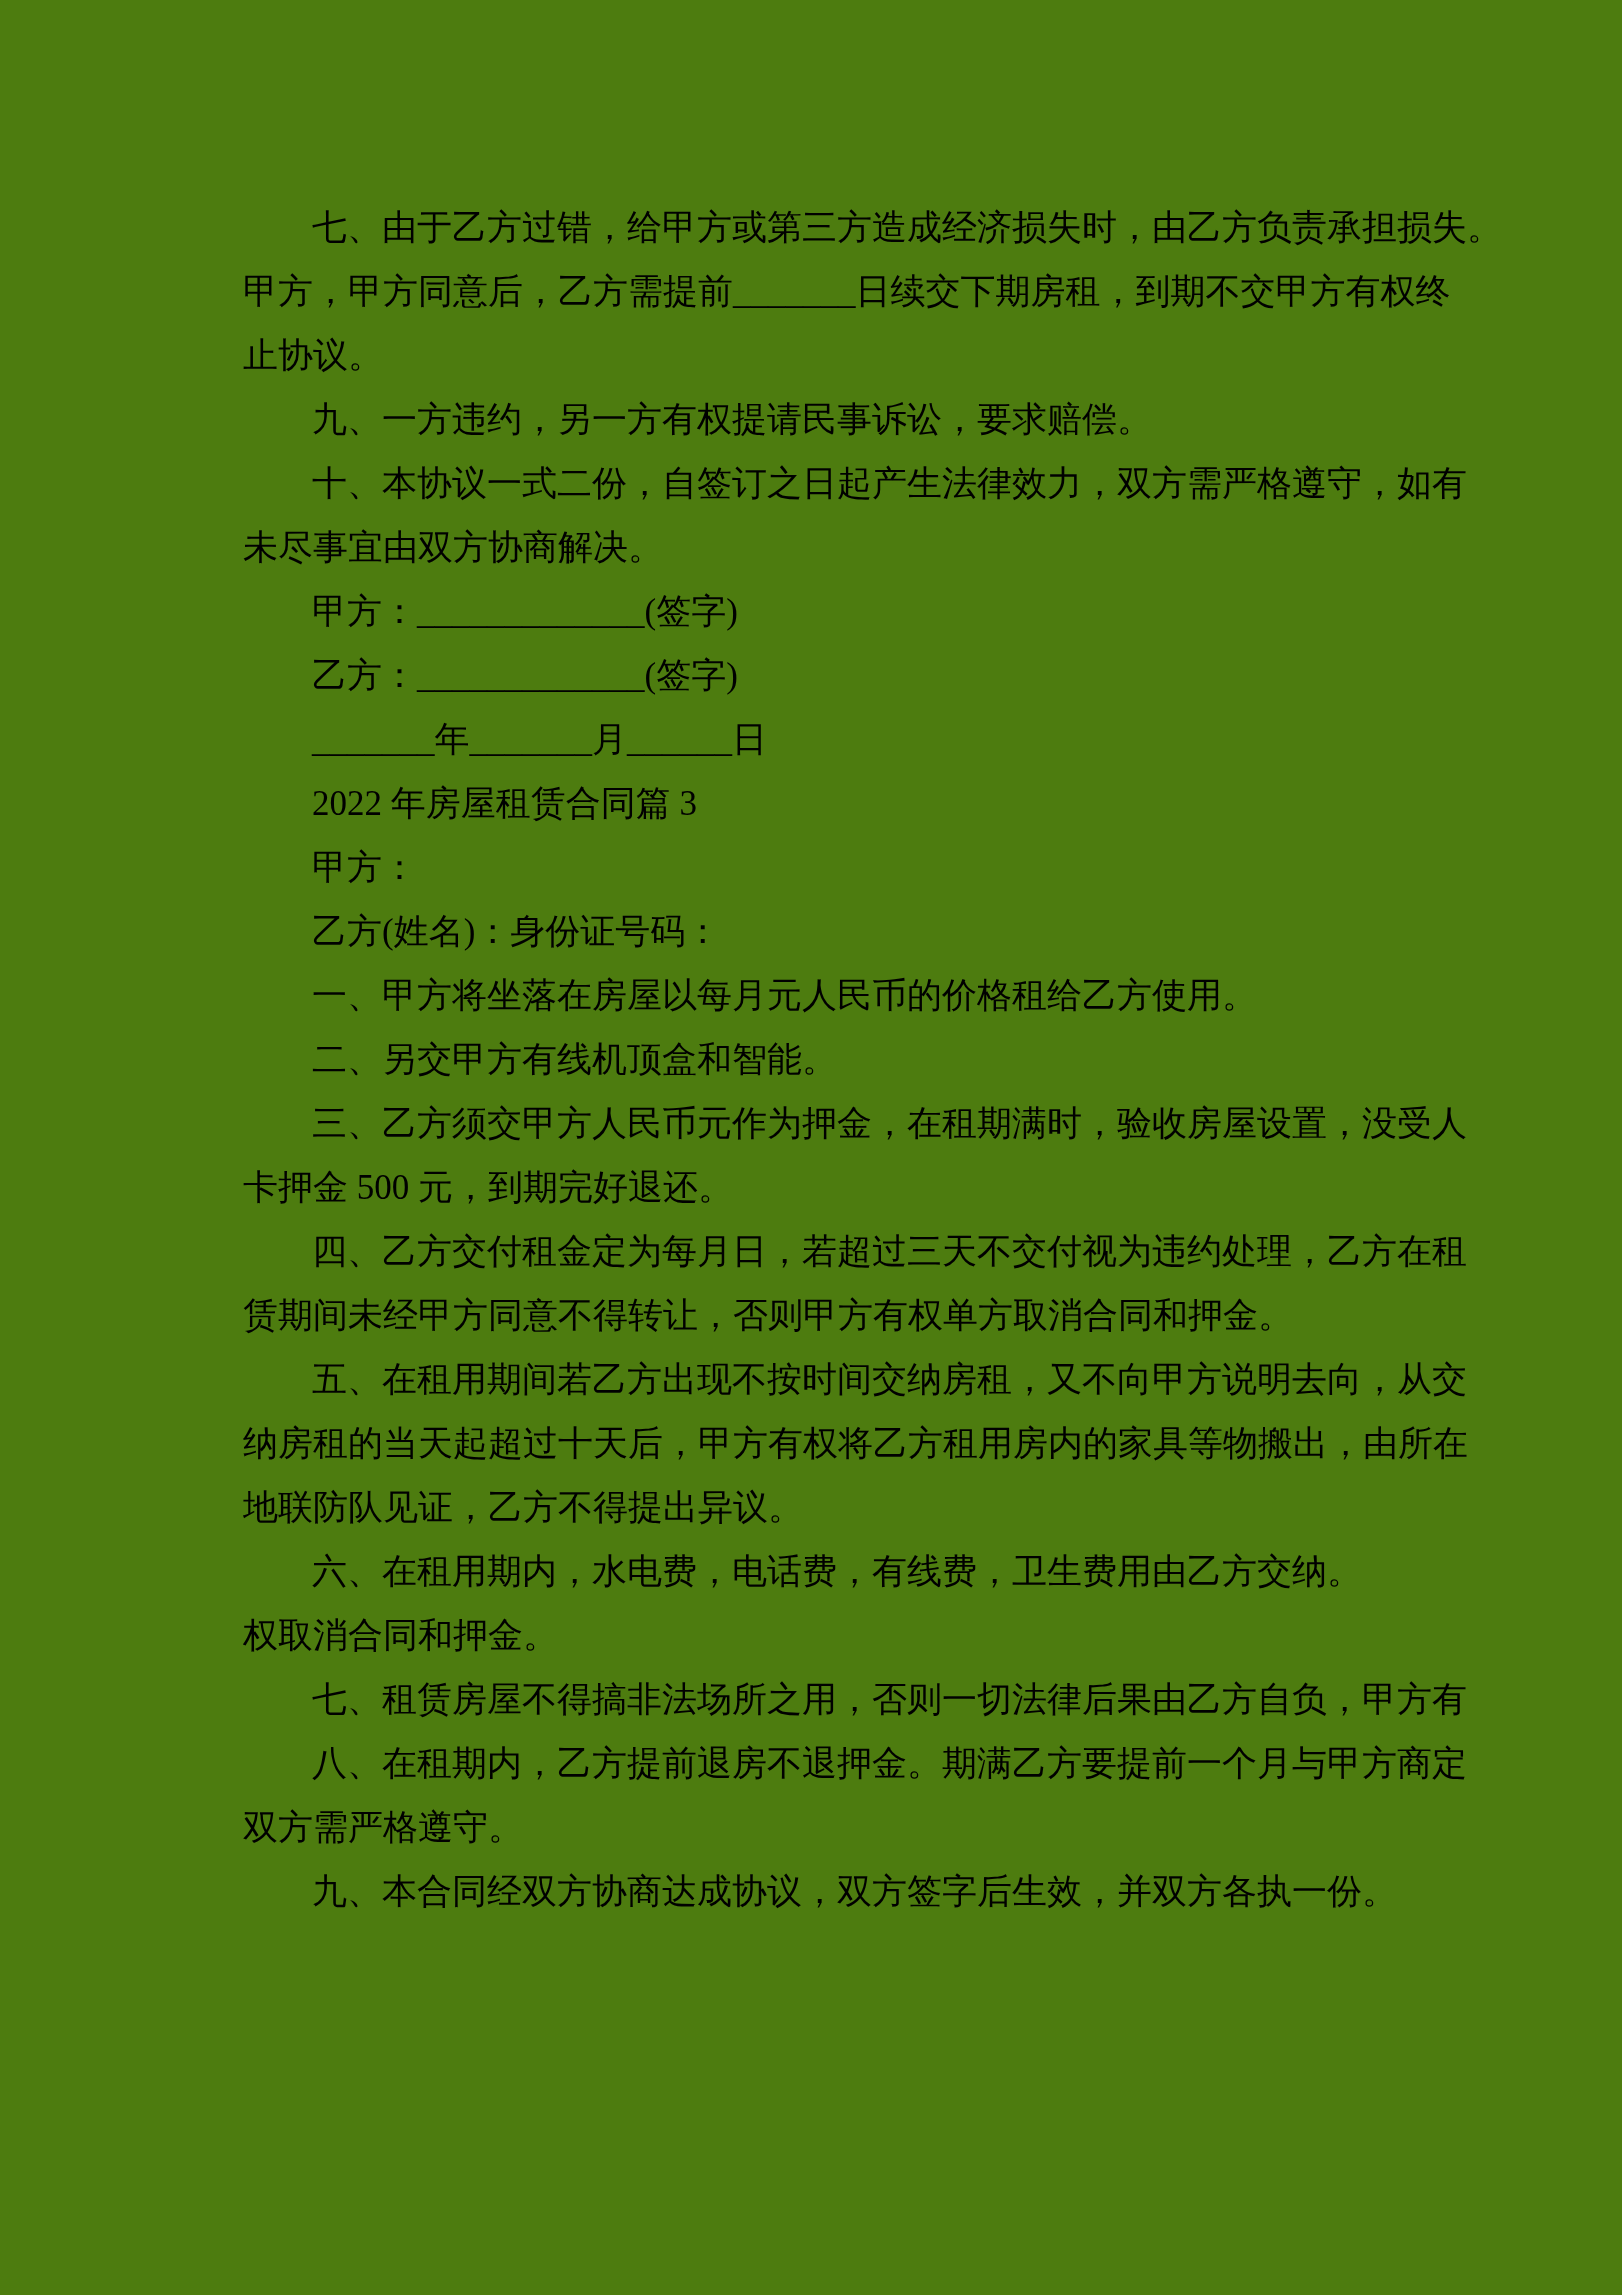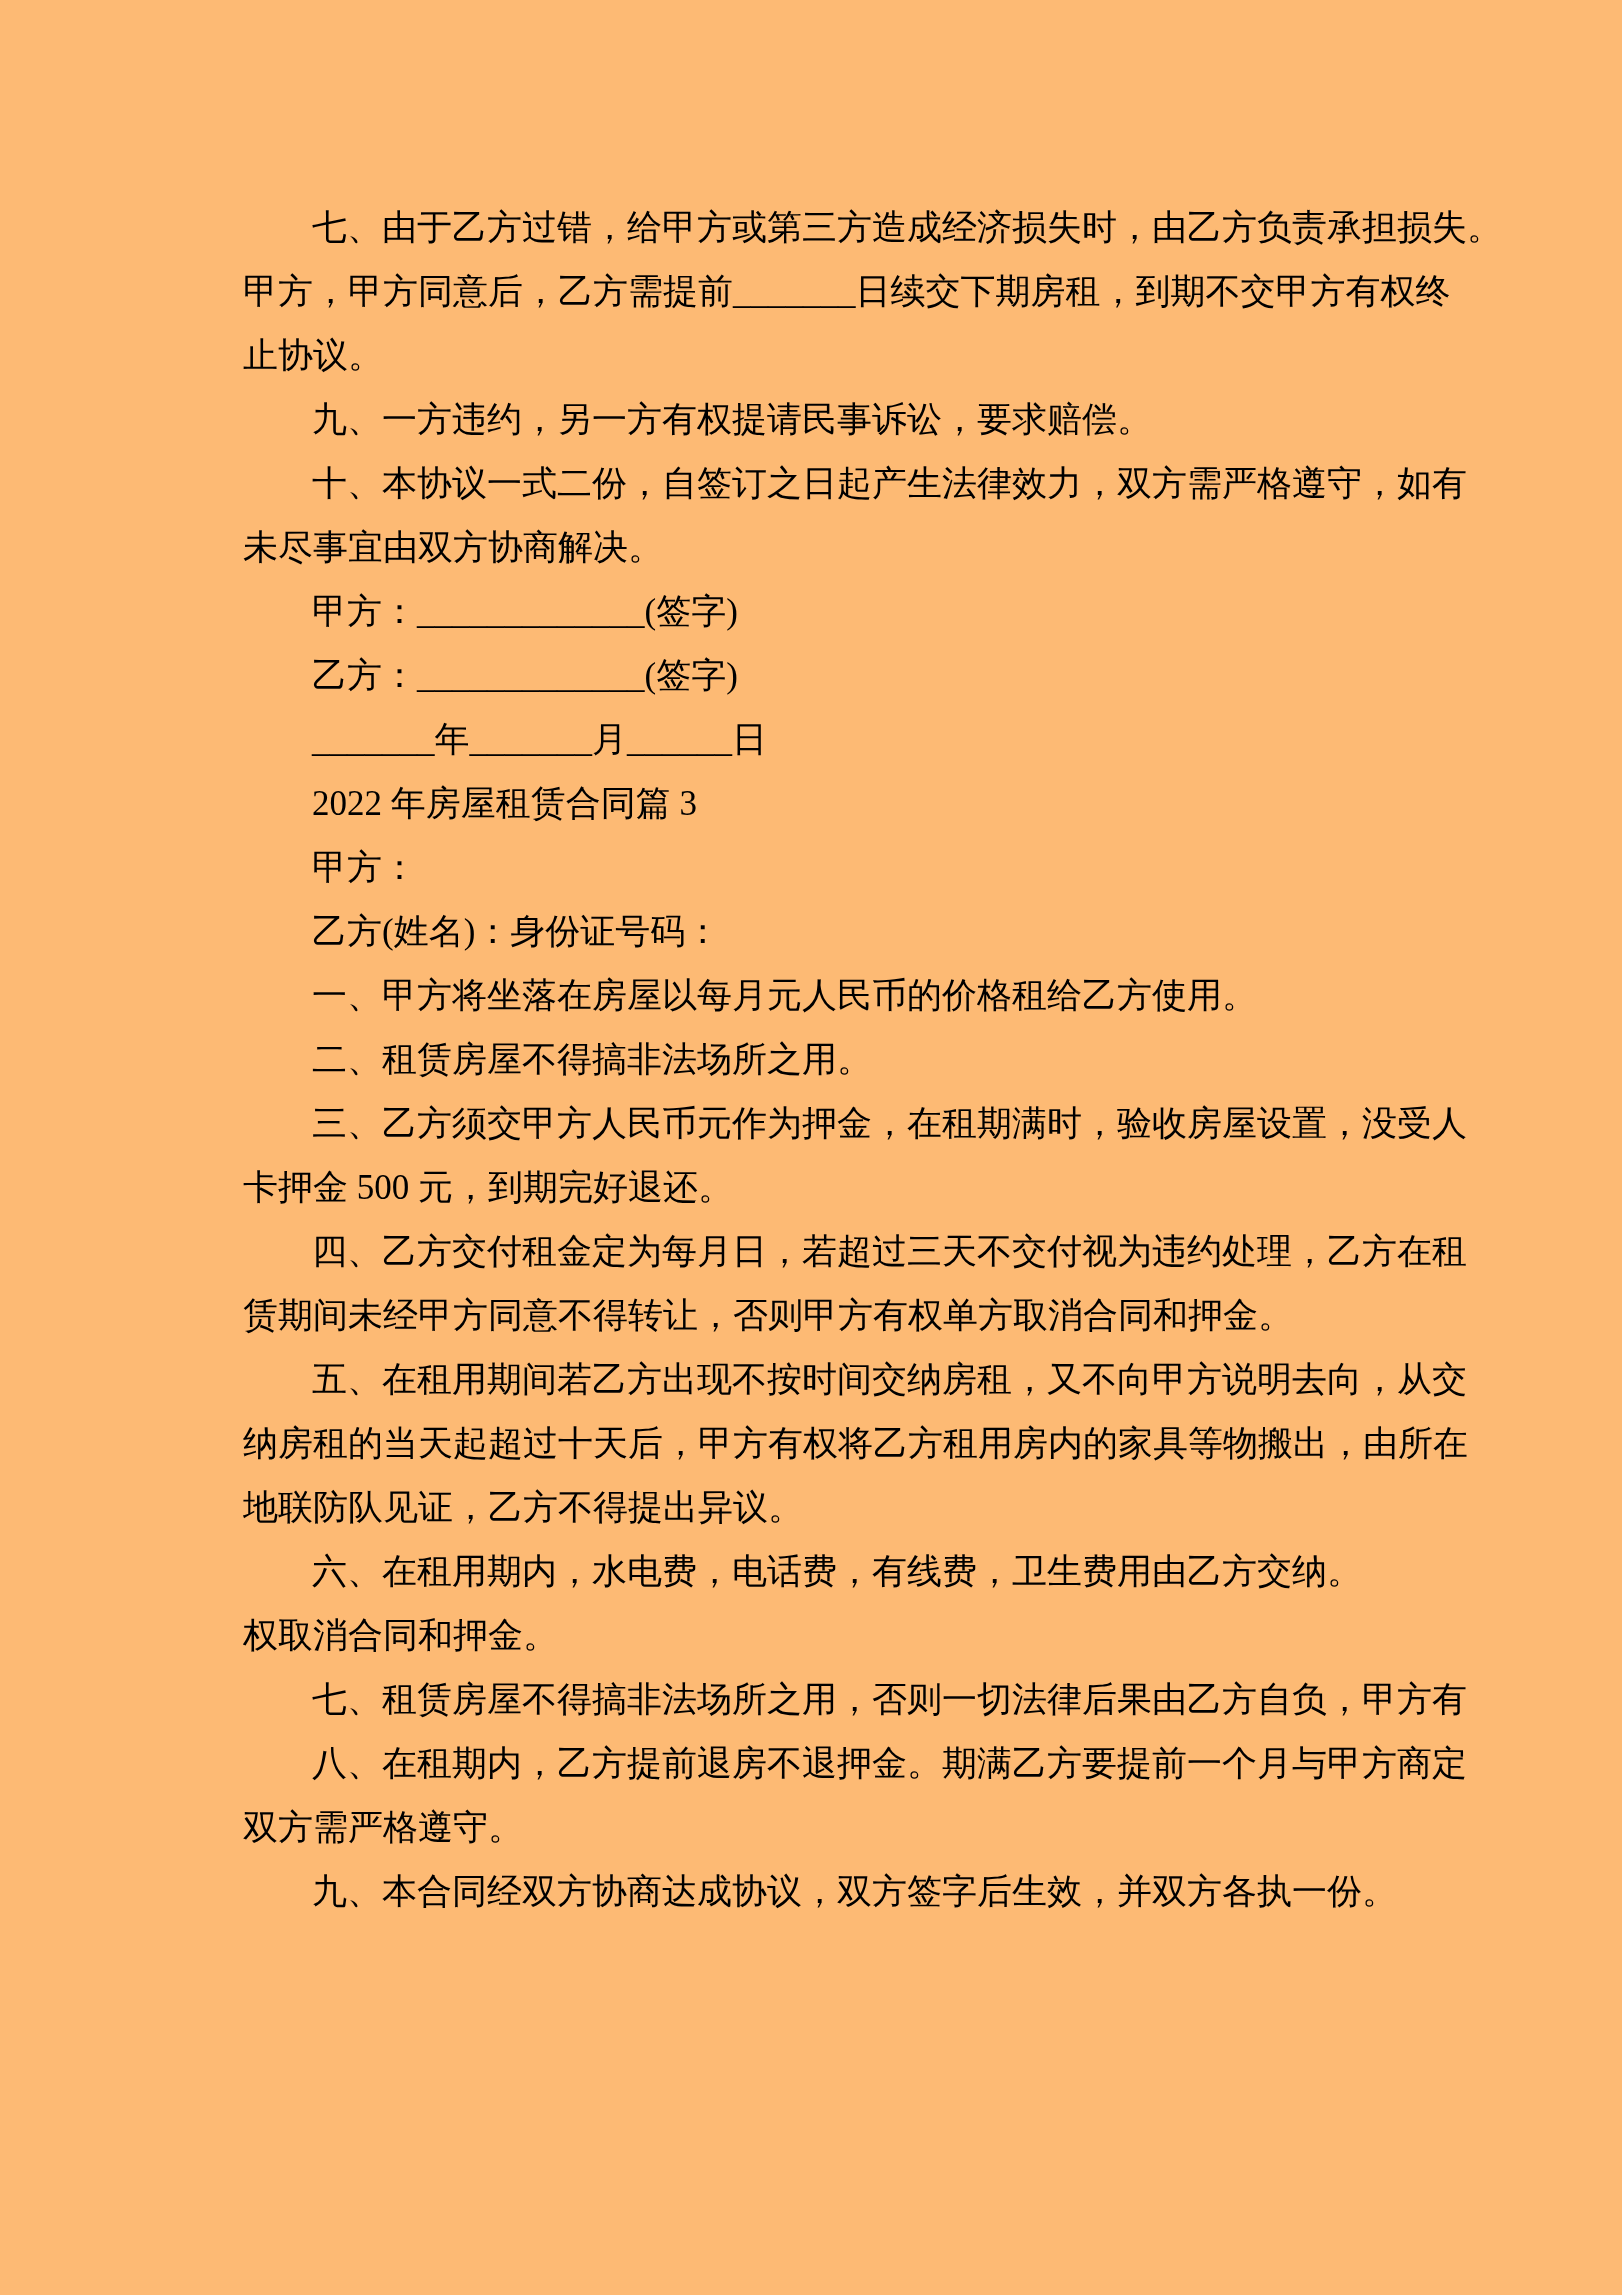--- a/index.html
+++ b/index.html
@@ -9,21 +9,21 @@
   body {
     width: 1623px;
     height: 2295px;
     background: #fdfdfd;
     overflow: hidden;
   }
   .page {
     position: relative;
     width: 1623px;
     height: 2295px;
-    background: #fdba74;
+    background: #4d7c0f;
   }
   .content {
     position: absolute;
     left: 243px;
     top: 196px;
     width: 1139px;
     font-family: "Liberation Serif", "DejaVu Serif", serif;
     font-size: 35px;
     line-height: 64px;
     color: #000000;
@@ -50,21 +50,21 @@
     <p class="line indent">九、一方违约，另一方有权提请民事诉讼，要求赔偿。</p>
     <p class="line indent">十、本协议一式二份，自签订之日起产生法律效力，双方需严格遵守，如有</p>
     <p class="line">未尽事宜由双方协商解决。</p>
     <p class="line indent">甲方：_____________(签字)</p>
     <p class="line indent">乙方：_____________(签字)</p>
     <p class="line indent">_______年_______月______日</p>
     <p class="line indent">2022 年房屋租赁合同篇 3</p>
     <p class="line indent">甲方：</p>
     <p class="line indent">乙方(姓名)：身份证号码：</p>
     <p class="line indent">一、甲方将坐落在房屋以每月元人民币的价格租给乙方使用。</p>
-    <p class="line indent">二、租赁房屋不得搞非法场所之用。</p>
+    <p class="line indent">二、另交甲方有线机顶盒和智能。</p>
     <p class="line indent">三、乙方须交甲方人民币元作为押金，在租期满时，验收房屋设置，没受人</p>
     <p class="line">卡押金 500 元，到期完好退还。</p>
     <p class="line indent">四、乙方交付租金定为每月日，若超过三天不交付视为违约处理，乙方在租</p>
     <p class="line">赁期间未经甲方同意不得转让，否则甲方有权单方取消合同和押金。</p>
     <p class="line indent">五、在租用期间若乙方出现不按时间交纳房租，又不向甲方说明去向，从交</p>
     <p class="line">纳房租的当天起超过十天后，甲方有权将乙方租用房内的家具等物搬出，由所在</p>
     <p class="line">地联防队见证，乙方不得提出异议。</p>
     <p class="line indent">六、在租用期内，水电费，电话费，有线费，卫生费用由乙方交纳。</p>
     <p class="line">权取消合同和押金。</p>
     <p class="line indent">七、租赁房屋不得搞非法场所之用，否则一切法律后果由乙方自负，甲方有</p>

